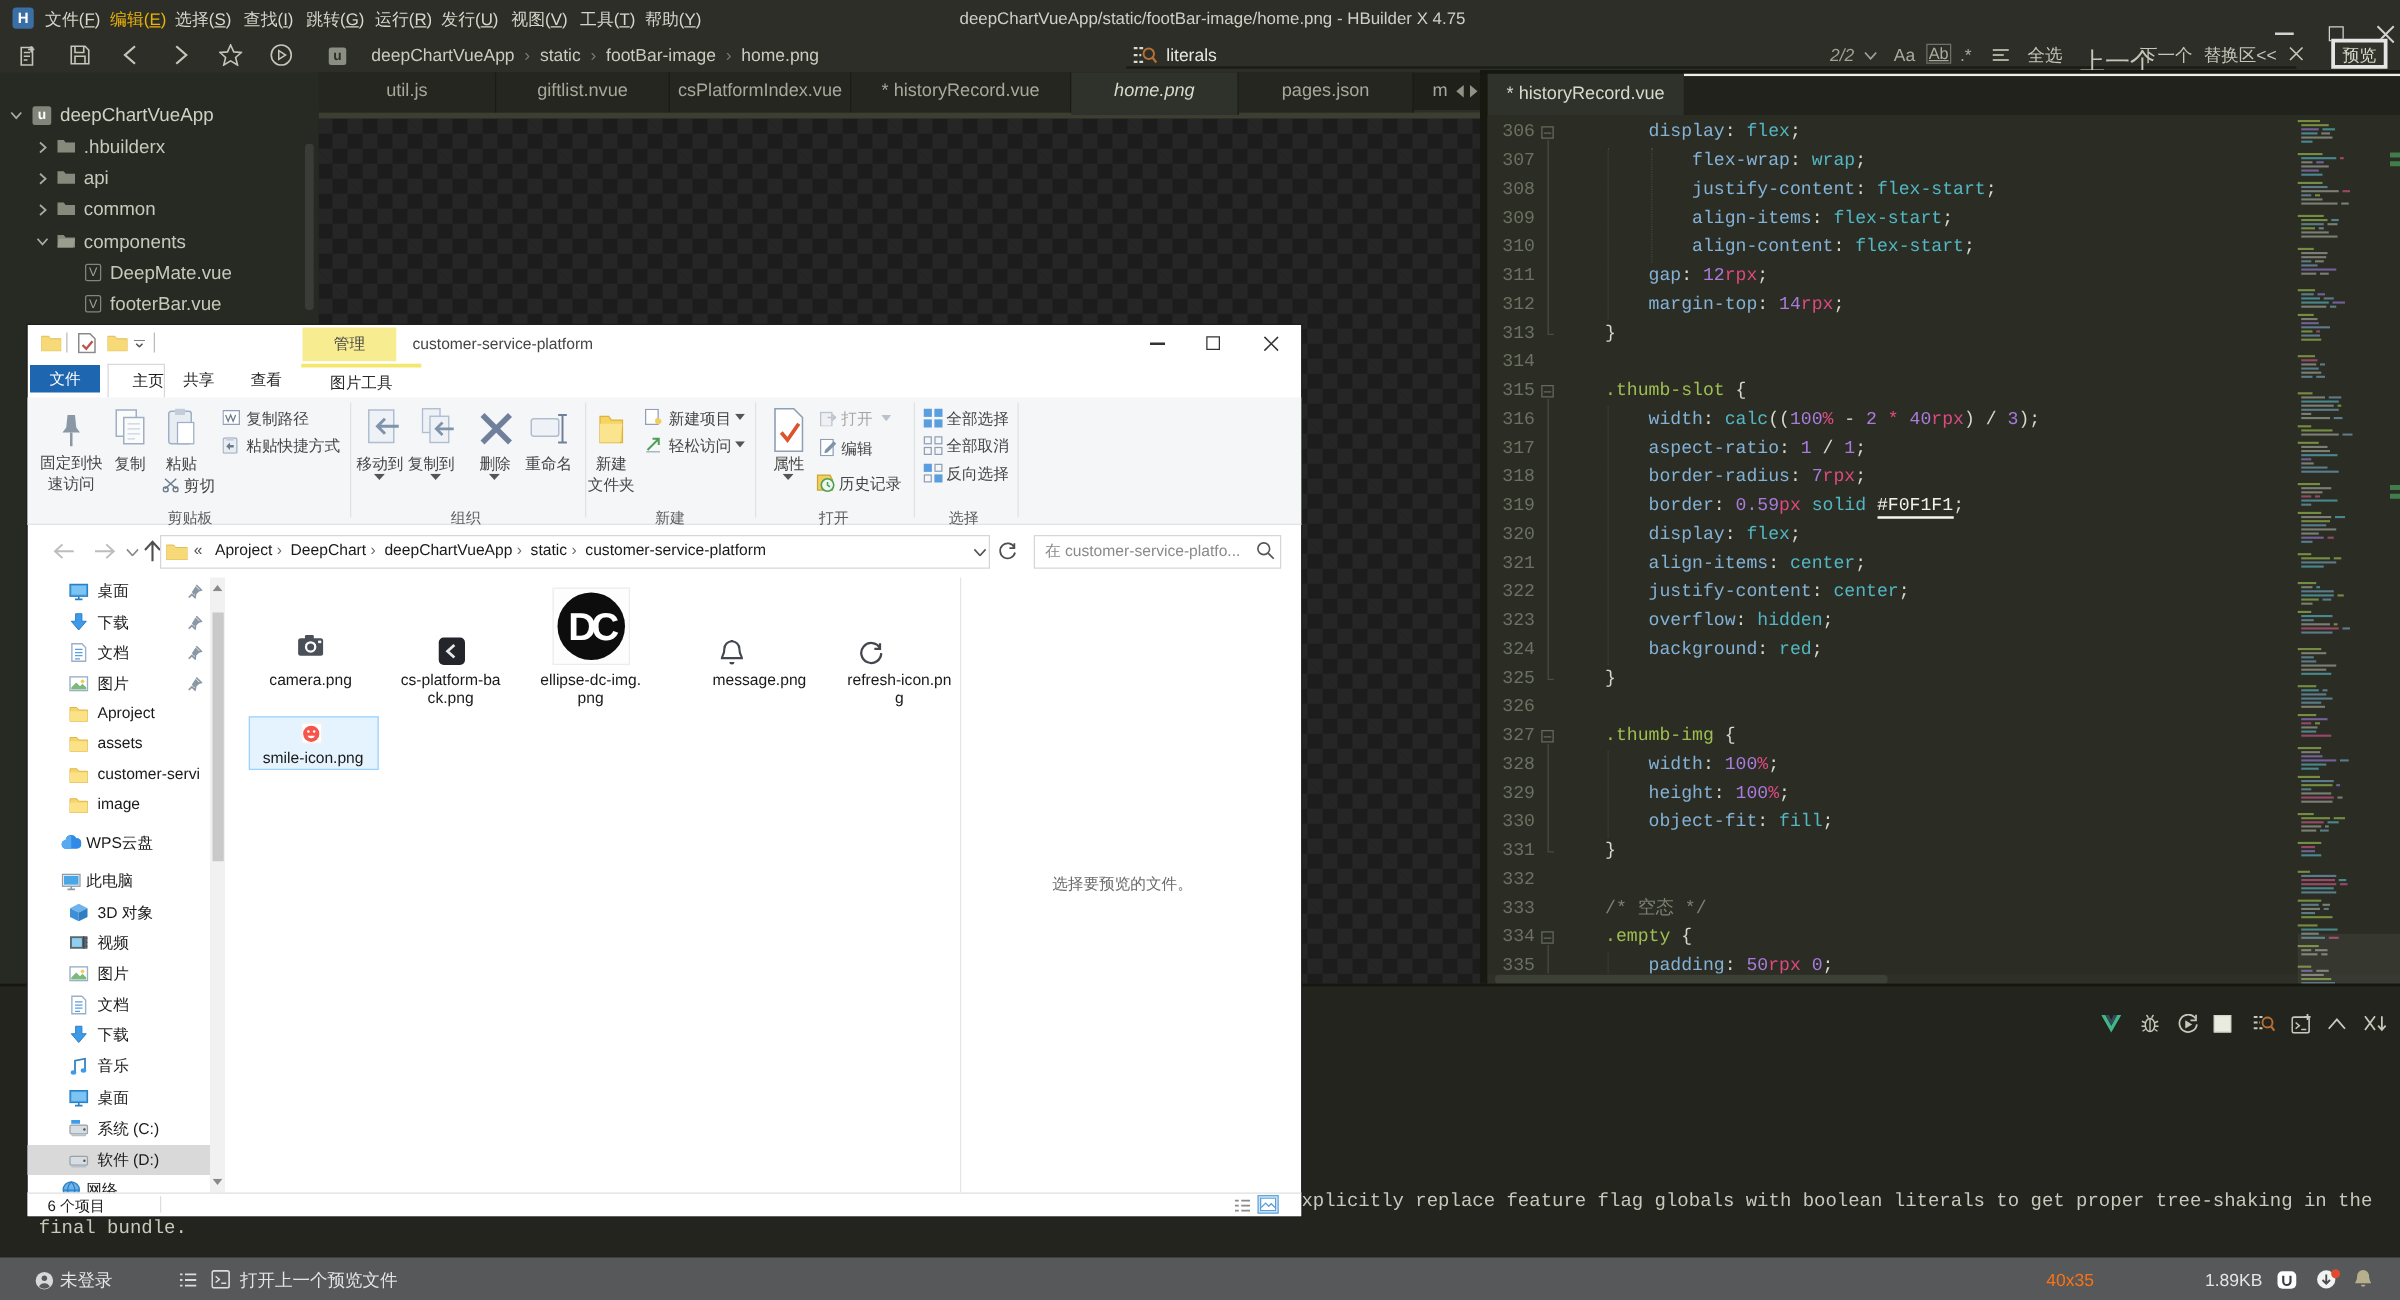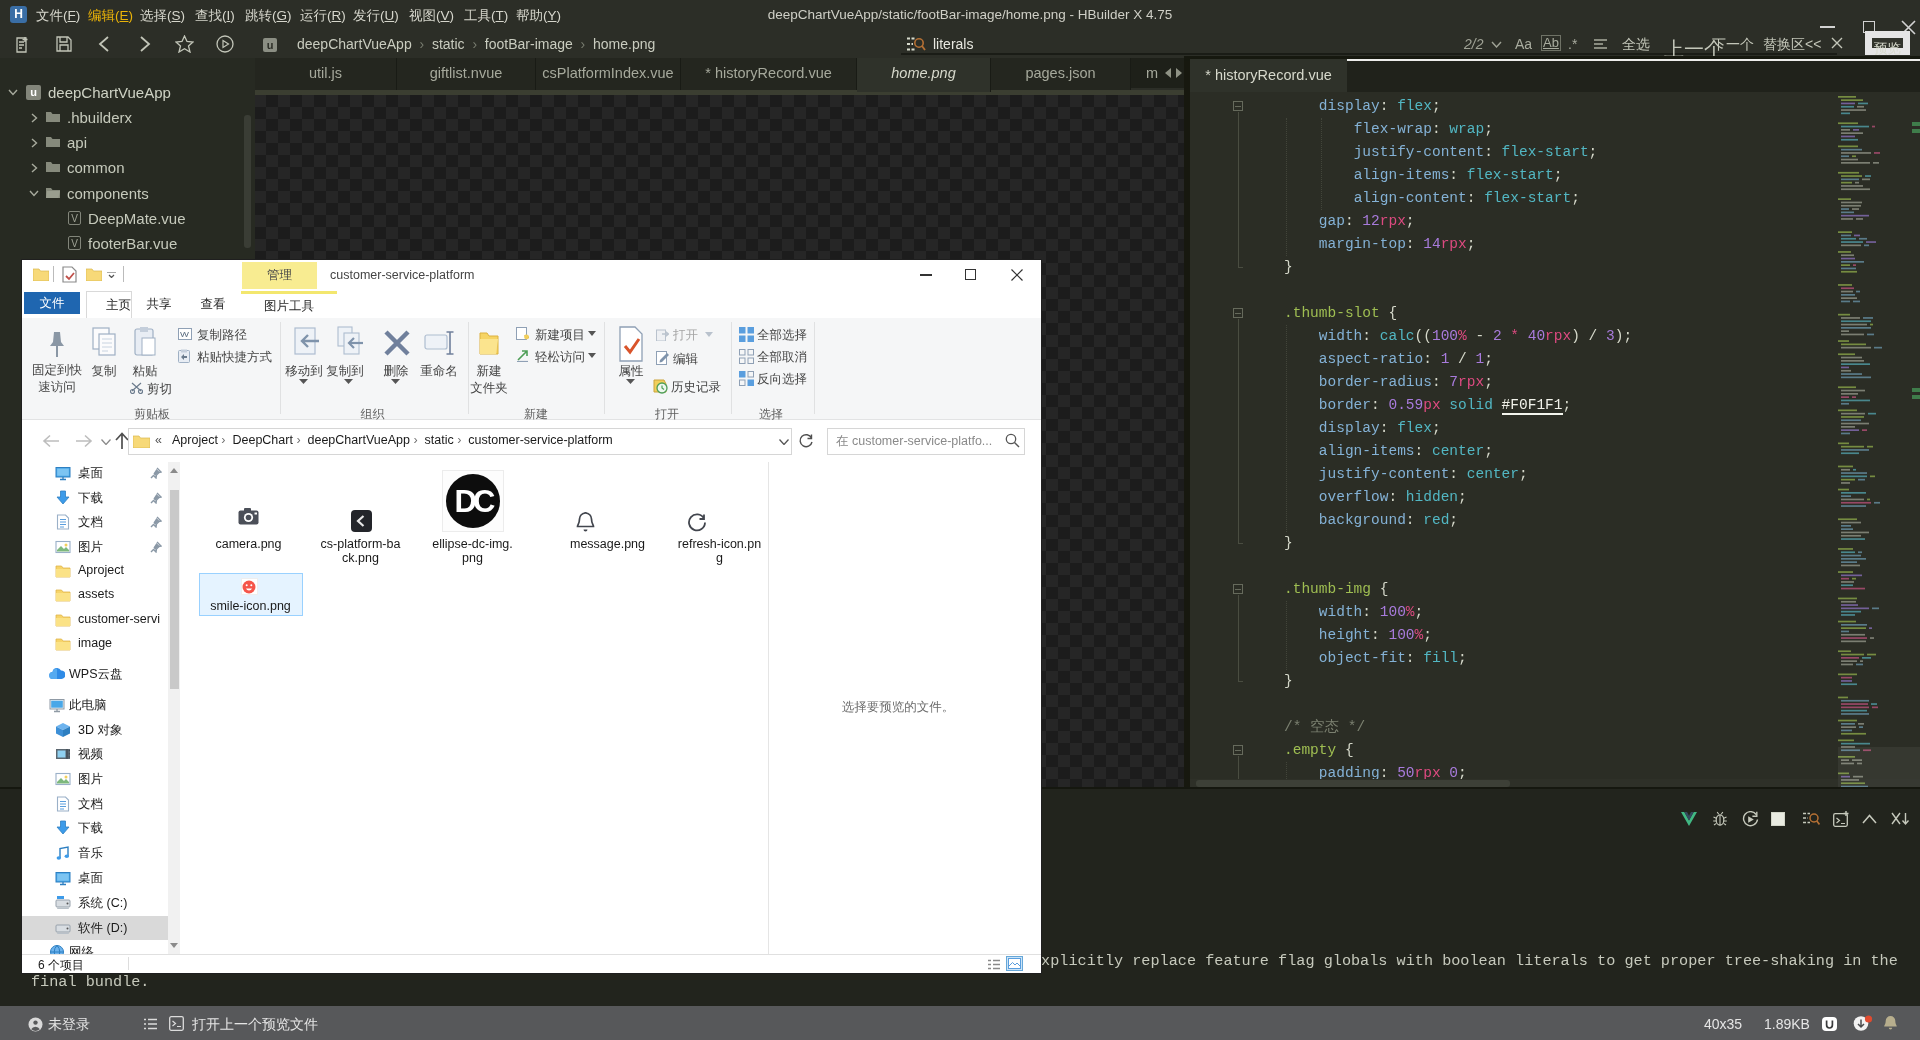--- a/index.html
+++ b/index.html
@@ -68,21 +68,21 @@
 <svg class="a" style="left:1594px;top:38px" width="14" height="12">
     <path d="M0 2 h13 M0 6 h9 M0 10 h13" stroke="#a9ac9f" stroke-width="1.5"></path>
   </svg>
 <div class="a" style="left:1622px;top:36px;font-size:14px;color:#c3c6b9">全选</div>
 <div class="a" style="left:1664px;top:36px;font-size:20px;color:#c3c6b9">上一个</div>
 <div class="a" style="left:1712px;top:36px;font-size:14px;color:#c3c6b9">下一个</div>
 <div class="a" style="left:1763px;top:36px;font-size:14px;color:#c3c6b9">替换区&lt;&lt;</div>
 <svg class="a" style="left:1831px;top:37px" width="12" height="12">
     <path d="M1 1 L11 11 M11 1 L1 11" stroke="#c3c6b9" stroke-width="1.4"></path>
   </svg>
-<div class="a" style="left:1865px;top:31px;width:45px;height:24px;border:7px solid #e5e5e5;background:#32342c;color:#d8dbcd;font-size:13.5px;text-align:center;line-height:22px">预览</div>
+<div class="a" style="left:1865px;top:31px;width:45px;height:24px;border:3px solid #e5e5e5;background:#32342c;color:#d8dbcd;font-size:13.5px;text-align:center;line-height:22px">预览</div>
 
 <div class="a" style="left:255px;top:58px;width:929px;height:30px;background:#1e2019"></div>
 <div class="a" style="left:255px;top:90px;width:929px;height:5px;background:#3b3e31"></div>
 <div class="a" style="left:255px;top:58px;width:142px;height:32px;background:#24261f;border-right:1px solid #191b15;color:#a6a99c;font-size:14.5px;text-align:center;line-height:30px;overflow:hidden">util.js</div>
 <div class="a" style="left:397px;top:58px;width:139px;height:32px;background:#24261f;border-right:1px solid #191b15;color:#a6a99c;font-size:14.5px;text-align:center;line-height:30px;overflow:hidden">giftlist.nvue</div>
 <div class="a" style="left:536px;top:58px;width:145px;height:32px;background:#24261f;border-right:1px solid #191b15;color:#a6a99c;font-size:14.5px;text-align:center;line-height:30px;overflow:hidden">csPlatformIndex.vue</div>
 <div class="a" style="left:681px;top:58px;width:176px;height:32px;background:#24261f;border-right:1px solid #191b15;color:#a6a99c;font-size:14.5px;text-align:center;line-height:30px;overflow:hidden">* historyRecord.vue</div>
 <div class="a" style="left:857px;top:58px;width:134px;height:34px;background:#2f322a;border-right:1px solid #191b15;color:#d7d9cc;font-size:14.5px;font-style:italic;text-align:center;line-height:30px;overflow:hidden">home.png</div>
 <div class="a" style="left:991px;top:58px;width:140px;height:32px;background:#24261f;border-right:1px solid #191b15;color:#a6a99c;font-size:14.5px;text-align:center;line-height:30px;overflow:hidden">pages.json</div>
 <div class="a" style="left:1146px;top:58px;width:38px;height:30px;color:#a6a99c;font-size:14.5px;line-height:30px">m</div>
@@ -136,20 +136,21 @@
   </svg>
 <div class="a" style="left:67px;top:185px;font-size:15px;color:#c6cabc">components</div>
 <div class="a" style="left:68px;top:211px;width:13px;height:14px;border:1px solid #82857a;border-radius:2px;color:#9fa295;font-size:10px;text-align:center;line-height:13px">V</div>
 <div class="a" style="left:88px;top:210px;font-size:15px;color:#c6cabc">DeepMate.vue</div>
 <div class="a" style="left:68px;top:236px;width:13px;height:14px;border:1px solid #82857a;border-radius:2px;color:#9fa295;font-size:10px;text-align:center;line-height:13px">V</div>
 <div class="a" style="left:88px;top:235px;font-size:15px;color:#c6cabc">footerBar.vue</div>
 
 <div class="a" style="left:255px;top:95px;width:929px;height:692px;background-color:#1c1c1c;background-image:linear-gradient(45deg,#262626 25%,transparent 25%,transparent 75%,#262626 75%),linear-gradient(45deg,#262626 25%,transparent 25%,transparent 75%,#262626 75%);background-size:24px 24px;background-position:11px 0,23px 12px"></div>
 
 <div class="a" style="left:1190px;top:92px;width:730px;height:687px;background:#2b2d25;overflow:hidden">
+<div class="a mono" style="left:0px;top:2.5px;width:38px;text-align:right;font-size:14.5px;line-height:23px;color:#6c7161">306<br>307<br>308<br>309<br>310<br>311<br>312<br>313<br>314<br>315<br>316<br>317<br>318<br>319<br>320<br>321<br>322<br>323<br>324<br>325<br>326<br>327<br>328<br>329<br>330<br>331<br>332<br>333<br>334<br>335<br></div>
 <div class="a" style="left:43px;top:9px;width:10px;height:10px;border:1px solid #666a5c"></div>
     <div class="a" style="left:45px;top:13.5px;width:6px;height:1px;background:#666a5c"></div>
 <div class="a" style="left:43px;top:216px;width:10px;height:10px;border:1px solid #666a5c"></div>
     <div class="a" style="left:45px;top:220.5px;width:6px;height:1px;background:#666a5c"></div>
 <div class="a" style="left:43px;top:492px;width:10px;height:10px;border:1px solid #666a5c"></div>
     <div class="a" style="left:45px;top:496.5px;width:6px;height:1px;background:#666a5c"></div>
 <div class="a" style="left:43px;top:653px;width:10px;height:10px;border:1px solid #666a5c"></div>
     <div class="a" style="left:45px;top:657.5px;width:6px;height:1px;background:#666a5c"></div>
 <div class="a" style="left:48px;top:20px;width:1px;height:155px;background:#4a4d41"></div>
 <div class="a" style="left:48px;top:175px;width:5px;height:1px;background:#4a4d41"></div>
@@ -439,21 +440,21 @@
 <div class="a" style="left:48px;top:1016px;font-size:14px;color:#e5e5e5">未登录</div>
 <svg class="a" style="left:144px;top:1018px" width="14" height="12">
     <path d="M4 1.5 h9 M4 6 h9 M4 10.5 h9" stroke="#dcdcdc" stroke-width="1.5"></path>
     <path d="M0 1.5 h2 M0 6 h2 M0 10.5 h2" stroke="#dcdcdc" stroke-width="1.5"></path>
   </svg>
 <svg class="a" style="left:169px;top:1016px" width="15" height="15">
     <rect x="0.7" y="0.7" width="13.6" height="13.6" rx="1.5" fill="none" stroke="#dcdcdc" stroke-width="1.3"></rect>
     <path d="M3.5 5 L6.5 7.5 L3.5 10 M8 10.5 h4" fill="none" stroke="#dcdcdc" stroke-width="1.2"></path>
   </svg>
 <div class="a" style="left:192px;top:1016px;font-size:14px;color:#e5e5e5">打开上一个预览文件</div>
-<div class="a" style="left:1704px;top:1016px;font-size:14px;color:#e5e5e5">40x35</div>
+<div class="a" style="left:1637px;top:1016px;font-size:14px;color:#f97316">40x35</div>
 <div class="a" style="left:1764px;top:1016px;font-size:14px;color:#e5e5e5">1.89KB</div>
 <div class="a" style="left:1822px;top:1016.5px;width:14.5px;height:14.5px;background:#fff;border-radius:4px"></div>
 <svg class="a" style="left:1822px;top:1016.5px" width="15" height="15">
     <path d="M4.6 3.5 v4.6 a2.9 2.9 0 0 0 5.8 0 V3.5" fill="none" stroke="#3a3b3c" stroke-width="1.7"></path>
   </svg>
 <svg class="a" style="left:1853px;top:1015px" width="20" height="17">
     <circle cx="8" cy="8.5" r="7.3" fill="#f2f2f2"></circle>
     <path d="M8 4.5 v7 M5 9 L8 12 L11 9" fill="none" stroke="#4a4b4c" stroke-width="1.5"></path>
     <circle cx="15.5" cy="4" r="3.6" fill="#e04b30"></circle>
   </svg>

